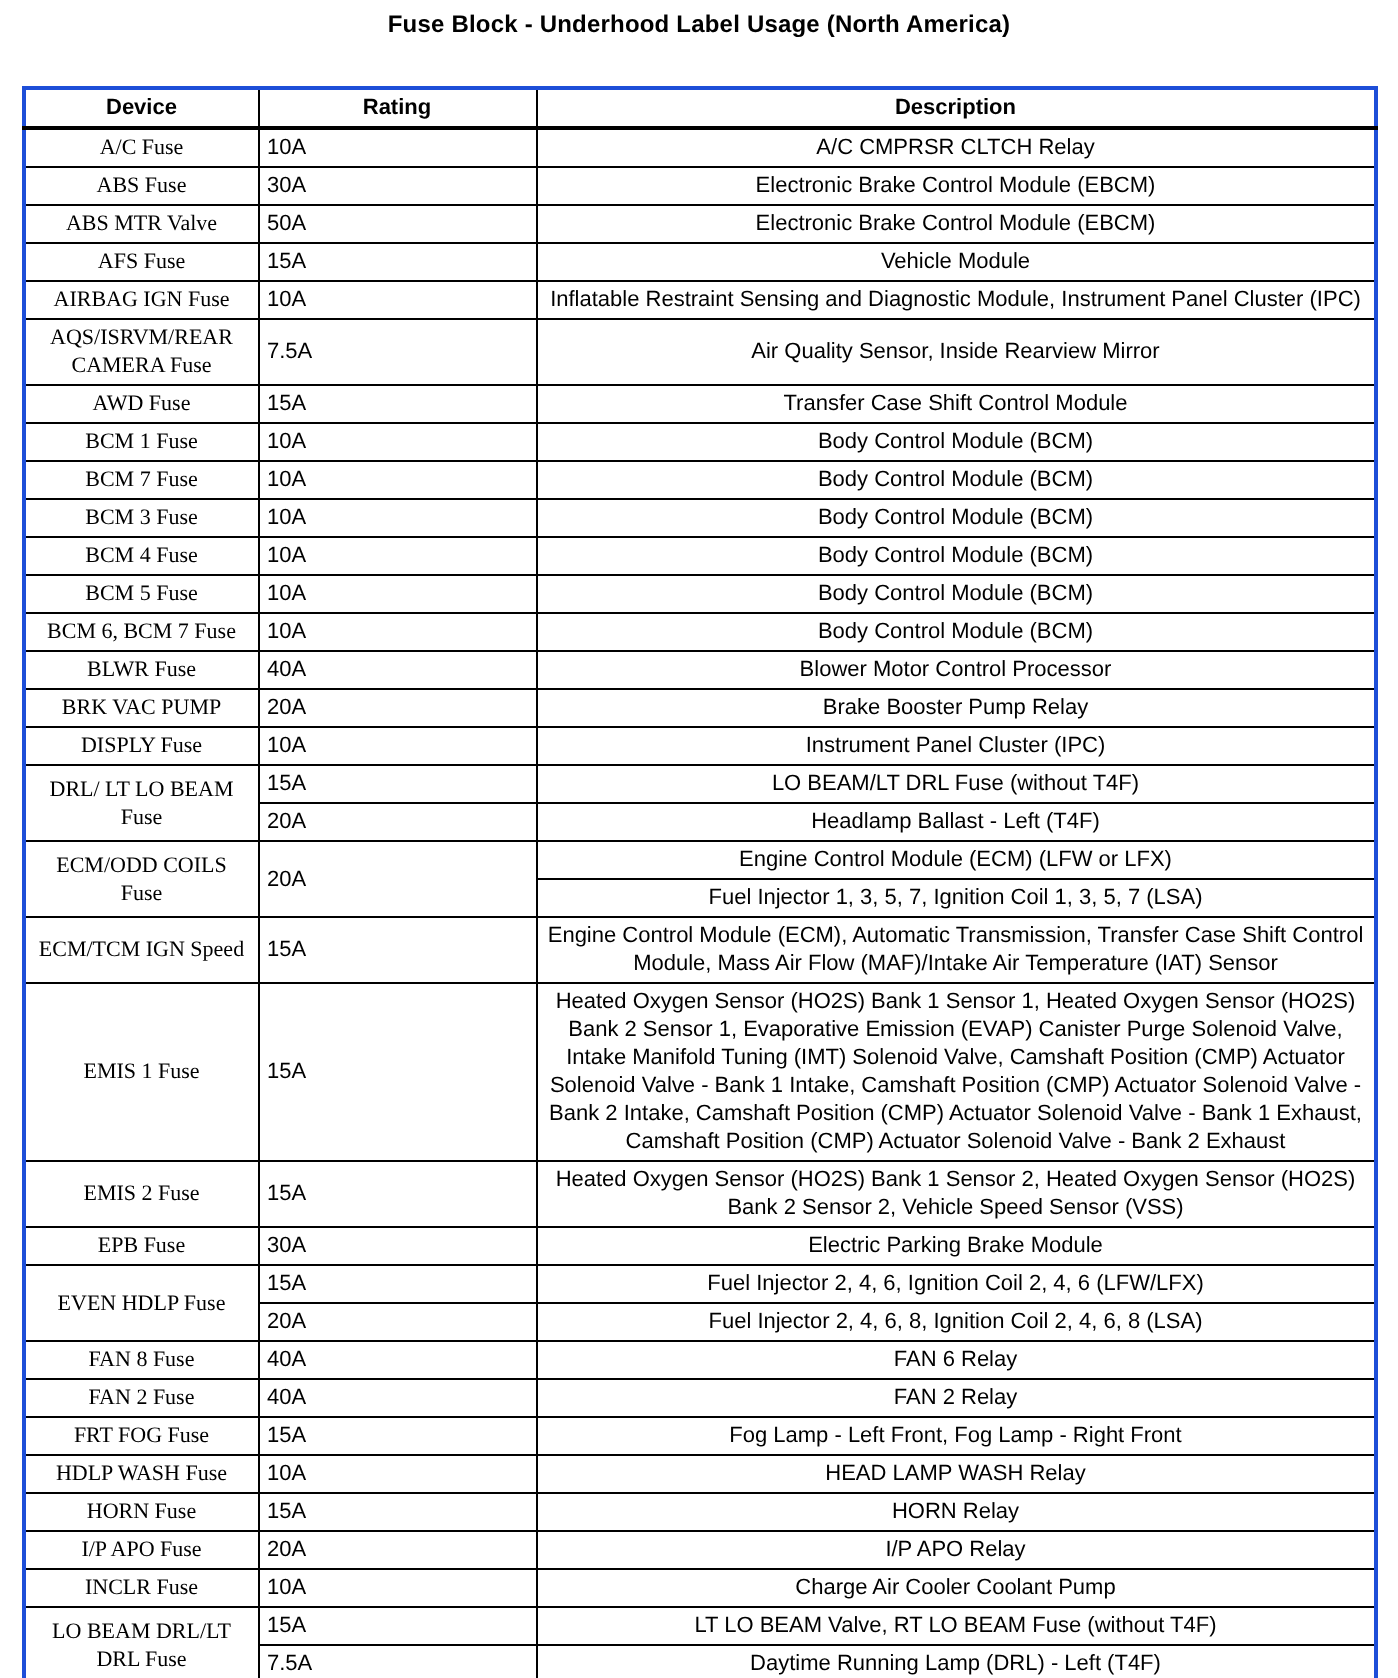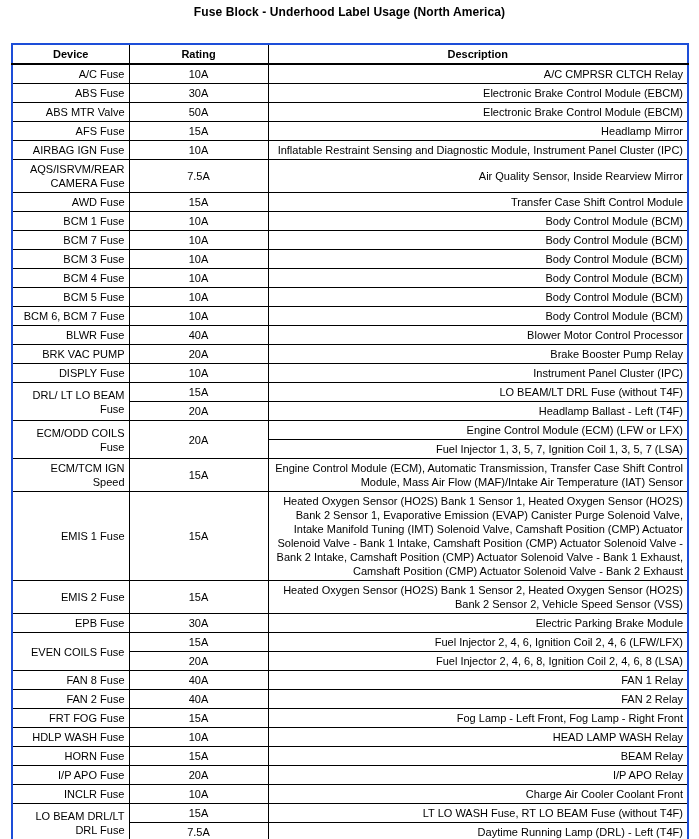--- a/index.html
+++ b/index.html
@@ -40,23 +40,23 @@
     vertical-align: middle;
     overflow: hidden;
     word-wrap: break-word;
   }
   table.fuse-table th {
     font-weight: bold;
     text-align: center;
     border-bottom: 2px solid #000000;
     padding: 2px 4px;
   }
-  td.col-device { text-align: right; }
-  td.col-rating { text-align: center; }
-  td.col-desc   { text-align: right; }
+  td.col-device { text-align: center; font-family: Liberation Serif, serif; }
+  td.col-rating { text-align: left; }
+  td.col-desc   { text-align: center; }
 </style>
 </head>
 <body>
 
 <div class="page">
   <div class="doc-title">Fuse Block - Underhood Label Usage (North America)</div>
 
   <table class="fuse-table">
     <colgroup>
       <col style="width:117px">
@@ -82,21 +82,21 @@
           <td class="col-desc">Electronic Brake Control Module (EBCM)</td>
         </tr>
         <tr>
           <td class="col-device" rowspan="1">ABS MTR Valve</td>
           <td class="col-rating" rowspan="1">50A</td>
           <td class="col-desc">Electronic Brake Control Module (EBCM)</td>
         </tr>
         <tr>
           <td class="col-device" rowspan="1">AFS Fuse</td>
           <td class="col-rating" rowspan="1">15A</td>
-          <td class="col-desc">Headlamp Mirror</td>
+          <td class="col-desc">Vehicle Module</td>
         </tr>
         <tr>
           <td class="col-device" rowspan="1">AIRBAG IGN Fuse</td>
           <td class="col-rating" rowspan="1">10A</td>
           <td class="col-desc">Inflatable Restraint Sensing and Diagnostic Module, Instrument Panel Cluster (IPC)</td>
         </tr>
         <tr>
           <td class="col-device" rowspan="1">AQS/ISRVM/REAR CAMERA Fuse</td>
           <td class="col-rating" rowspan="1">7.5A</td>
           <td class="col-desc">Air Quality Sensor, Inside Rearview Mirror</td>
@@ -182,67 +182,67 @@
           <td class="col-device" rowspan="1">EMIS 2 Fuse</td>
           <td class="col-rating" rowspan="1">15A</td>
           <td class="col-desc">Heated Oxygen Sensor (HO2S) Bank 1 Sensor 2, Heated Oxygen Sensor (HO2S) Bank 2 Sensor 2, Vehicle Speed Sensor (VSS)</td>
         </tr>
         <tr>
           <td class="col-device" rowspan="1">EPB Fuse</td>
           <td class="col-rating" rowspan="1">30A</td>
           <td class="col-desc">Electric Parking Brake Module</td>
         </tr>
         <tr>
-          <td class="col-device" rowspan="2">EVEN COILS Fuse</td>
+          <td class="col-device" rowspan="2">EVEN HDLP Fuse</td>
           <td class="col-rating" rowspan="1">15A</td>
           <td class="col-desc">Fuel Injector 2, 4, 6, Ignition Coil 2, 4, 6 (LFW/LFX)</td>
         </tr>
         <tr>
           <td class="col-rating" rowspan="1">20A</td>
           <td class="col-desc">Fuel Injector 2, 4, 6, 8, Ignition Coil 2, 4, 6, 8 (LSA)</td>
         </tr>
         <tr>
           <td class="col-device" rowspan="1">FAN 8 Fuse</td>
           <td class="col-rating" rowspan="1">40A</td>
-          <td class="col-desc">FAN 1 Relay</td>
+          <td class="col-desc">FAN 6 Relay</td>
         </tr>
         <tr>
           <td class="col-device" rowspan="1">FAN 2 Fuse</td>
           <td class="col-rating" rowspan="1">40A</td>
           <td class="col-desc">FAN 2 Relay</td>
         </tr>
         <tr>
           <td class="col-device" rowspan="1">FRT FOG Fuse</td>
           <td class="col-rating" rowspan="1">15A</td>
           <td class="col-desc">Fog Lamp - Left Front, Fog Lamp - Right Front</td>
         </tr>
         <tr>
           <td class="col-device" rowspan="1">HDLP WASH Fuse</td>
           <td class="col-rating" rowspan="1">10A</td>
           <td class="col-desc">HEAD LAMP WASH Relay</td>
         </tr>
         <tr>
           <td class="col-device" rowspan="1">HORN Fuse</td>
           <td class="col-rating" rowspan="1">15A</td>
-          <td class="col-desc">BEAM Relay</td>
+          <td class="col-desc">HORN Relay</td>
         </tr>
         <tr>
           <td class="col-device" rowspan="1">I/P APO Fuse</td>
           <td class="col-rating" rowspan="1">20A</td>
           <td class="col-desc">I/P APO Relay</td>
         </tr>
         <tr>
           <td class="col-device" rowspan="1">INCLR Fuse</td>
           <td class="col-rating" rowspan="1">10A</td>
-          <td class="col-desc">Charge Air Cooler Coolant Front</td>
+          <td class="col-desc">Charge Air Cooler Coolant Pump</td>
         </tr>
         <tr>
           <td class="col-device" rowspan="2">LO BEAM DRL/LT DRL Fuse</td>
           <td class="col-rating" rowspan="1">15A</td>
-          <td class="col-desc">LT LO WASH Fuse, RT LO BEAM Fuse (without T4F)</td>
+          <td class="col-desc">LT LO BEAM Valve, RT LO BEAM Fuse (without T4F)</td>
         </tr>
         <tr>
           <td class="col-rating" rowspan="1">7.5A</td>
           <td class="col-desc">Daytime Running Lamp (DRL) - Left (T4F)</td>
         </tr>
       </tbody>
   </table>
 </div>
 
 </body></html>

